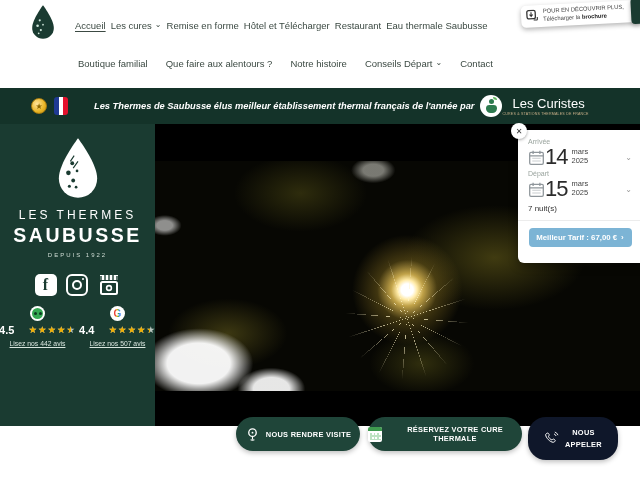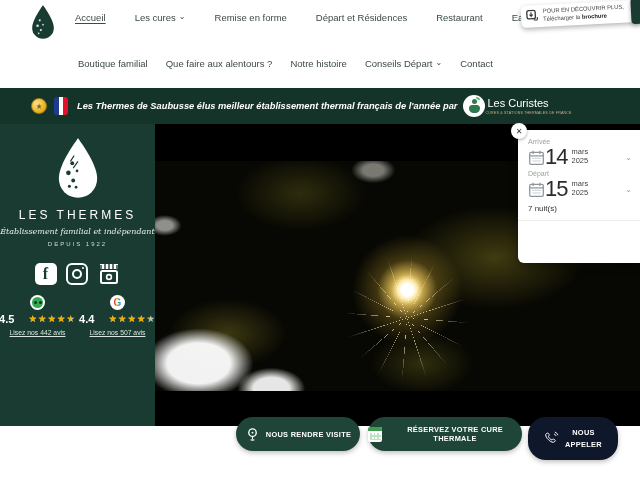--- a/index.html
+++ b/index.html
@@ -3,21 +3,21 @@
 <meta charset="utf-8">
 <style>
   * { margin:0; padding:0; box-sizing:border-box; }
   html,body { width:640px; height:480px; overflow:hidden; background:#fff;
     font-family:"Liberation Sans", sans-serif; }
   .screen { position:relative; width:640px; height:480px; background:#fff; }
 
   
   .header { position:absolute; left:0; top:0; width:640px; height:88px; background:#fff; }
   .logo-drop { position:absolute; left:30px; top:5px; width:26px; height:35px; }
-  .nav-row1 { position:absolute; left:75px; top:12px; display:flex; gap:29px; align-items:flex-start; }
+  .nav-row1 { position:absolute; left:75px; top:20px; display:flex; gap:5px; align-items:flex-start; }
   .nav-row2 { position:absolute; left:78px; top:58px; display:flex; gap:18px; align-items:center; }
   .nav-item { font-size:9.5px; color:#3c4a43; white-space:nowrap; cursor:pointer; display:flex; align-items:center; gap:3px; }
   .nav-item.active { text-decoration:underline; text-underline-offset:2px; }
   .chev { font-size:8px; color:#3c4a43; line-height:1; transform:translateY(-1px); }
 
   .brochure { position:absolute; right:4px; top:3px; display:flex; align-items:center;
     background:#fff; border-radius:5px; box-shadow:0 2px 5px rgba(0,0,0,.3);
     padding:3px 4px 3px 5px; transform:rotate(-3deg); cursor:pointer; }
   .brochure-cap { position:absolute; right:-7px; top:-2px; width:12px; height:26px;
     background:#1a3b31; border-radius:4px; box-shadow:0 2px 4px rgba(0,0,0,.35); }
@@ -26,27 +26,27 @@
 
   
   .banner { position:absolute; left:0; top:88px; width:640px; height:36px; background:#143329;
     display:flex; align-items:center; }
   .medal { width:16px; height:16px; border-radius:50%; margin-left:31px;
     background:radial-gradient(circle at 35% 35%, #ffe49a, #e8b424 60%, #c08c0e);
     border:1px solid #a87d10; display:flex; align-items:center; justify-content:center;
     font-size:8px; color:#8a6600; }
   .flag { width:14px; height:18px; border-radius:3px; margin-left:7px; overflow:hidden; display:flex; }
   .flag i { flex:1; } .flag i:nth-child(1){background:#1f3a93;} .flag i:nth-child(2){background:#fff;} .flag i:nth-child(3){background:#e4112d;}
-  .banner-text { font-size:9.3px; font-weight:bold; font-style:italic; color:#fff; margin-left:9px; white-space:nowrap; }
+  .banner-text { font-size:9.3px; font-weight:bold; font-style:italic; color:#fff; margin-left:26px; white-space:nowrap; }
   .partner { display:flex; align-items:center; margin-left:6px; cursor:pointer; }
   .partner-icon { width:22px; height:22px; border-radius:50%; background:#fff; position:relative; flex:0 0 22px; }
   .partner-icon .head { position:absolute; left:9px; top:4px; width:5px; height:5px; border-radius:50%; background:#2d7a4f; }
   .partner-icon .body { position:absolute; left:6px; top:10px; width:11px; height:8px; border-radius:6px 6px 8px 8px; background:#2d7a4f; }
   .partner-icon .leaf { position:absolute; left:13px; top:2px; width:4px; height:3px; border-radius:0 100% 0 100%; background:#5cb85c; }
-  .partner-name { font-size:11px; color:#fff; margin-left:2px; line-height:1; }
+  .partner-name { font-size:13px; color:#fff; margin-left:10px; line-height:1; }
   .partner-tagline { font-size:3.6px; color:#c9b089; margin-top:2px; letter-spacing:.2px; }
 
   
   .main { position:absolute; left:0; top:124px; width:640px; height:302px; }
 
   
   .sidebar { position:absolute; left:0; top:0; width:155px; height:302px; background:#1a3b31;
     display:flex; flex-direction:column; align-items:center; }
   .side-drop { margin-top:14px; width:46px; height:62px; }
   .brand1 { color:#fff; font-size:12px; letter-spacing:3px; margin-top:8px; white-space:nowrap; }
@@ -152,21 +152,21 @@
           <span>Accueil</span>
         </a>
         <a class="nav-item">
           <span>Les cures</span>
           <span class="chev">⌄</span>
         </a>
         <a class="nav-item">
           <span>Remise en forme</span>
         </a>
         <a class="nav-item">
-          <span>Départ et Résidences</span>
+          <span>Hôtel et Télécharger</span>
         </a>
         <a class="nav-item">
           <span>Restaurant</span>
         </a>
         <a class="nav-item">
           <span>Eau thermale Saubusse</span>
         </a>
       </nav>
     <nav class="nav-row2">
         <a class="nav-item">
@@ -229,21 +229,21 @@
         <path d="M12 0C12 0 2 13 2 21a10 10 0 0 0 20 0C22 13 12 0 12 0z" fill="#ffffff"></path>
         <circle cx="9" cy="13" r="1" fill="#1a3b31"></circle>
           <circle cx="7" cy="18" r="1.2" fill="#1a3b31"></circle>
         <circle cx="9.5" cy="22" r="1" fill="#1a3b31"></circle>
           <circle cx="7.5" cy="25" r=".8" fill="#1a3b31"></circle>
         <circle cx="11.5" cy="17" r=".7" fill="#1a3b31"></circle>
           <circle cx="11" cy="25.5" r=".7" fill="#1a3b31"></circle>
         <path d="M10 9l-2 3M12 12l-2.5 3.5" stroke="#1a3b31" stroke-width=".6"></path>
       </svg>
       <div class="brand1">LES THERMES</div>
-      <div class="tagline">Établissement familial et indépendant</div>
+      <div class="brand2">SAUBUSSE</div>
       <div class="since">DEPUIS 1922</div>
 
       <div class="socials">
         <div class="soc-fb">f</div>
         <div class="soc-ig">
             <div class="lens"></div>
             <div class="dot"></div>
           </div>
         <svg class="soc-shop" viewBox="0 0 24 22">
           <path d="M3 1h18v5H3z" fill="#fff"></path>
@@ -322,20 +322,24 @@
         <div class="day">15</div>
         <div class="monthyear">
           <span>mars</span>
           <span>2025</span>
         </div>
         <div class="date-chev">⌄</div>
       </div>
 
       <div class="nights">7 nuit(s)</div>
       <div class="w-divider"></div>
+      <button class="price-btn" style="background: rgb(124, 180, 213);">
+        <span>Meilleur Tarif : 67,00 €</span>
+          <span class="arrow">›</span>
+      </button>
     </div>
   </div>
 
   <div class="bottombar">
     <button class="cta-btn cta-1" style="background: rgb(31, 69, 57);">
       <svg class="cta-icn" viewBox="0 0 16 16">
         <circle cx="8" cy="6" r="4" fill="none" stroke="#fff" stroke-width="1.4"></circle>
         <path d="M8 10v3M6 13.5c.5.6 3.5.6 4 0" fill="none" stroke="#fff" stroke-width="1.2"></path>
         <circle cx="8" cy="6" r="1" fill="#fff"></circle>
       </svg>

